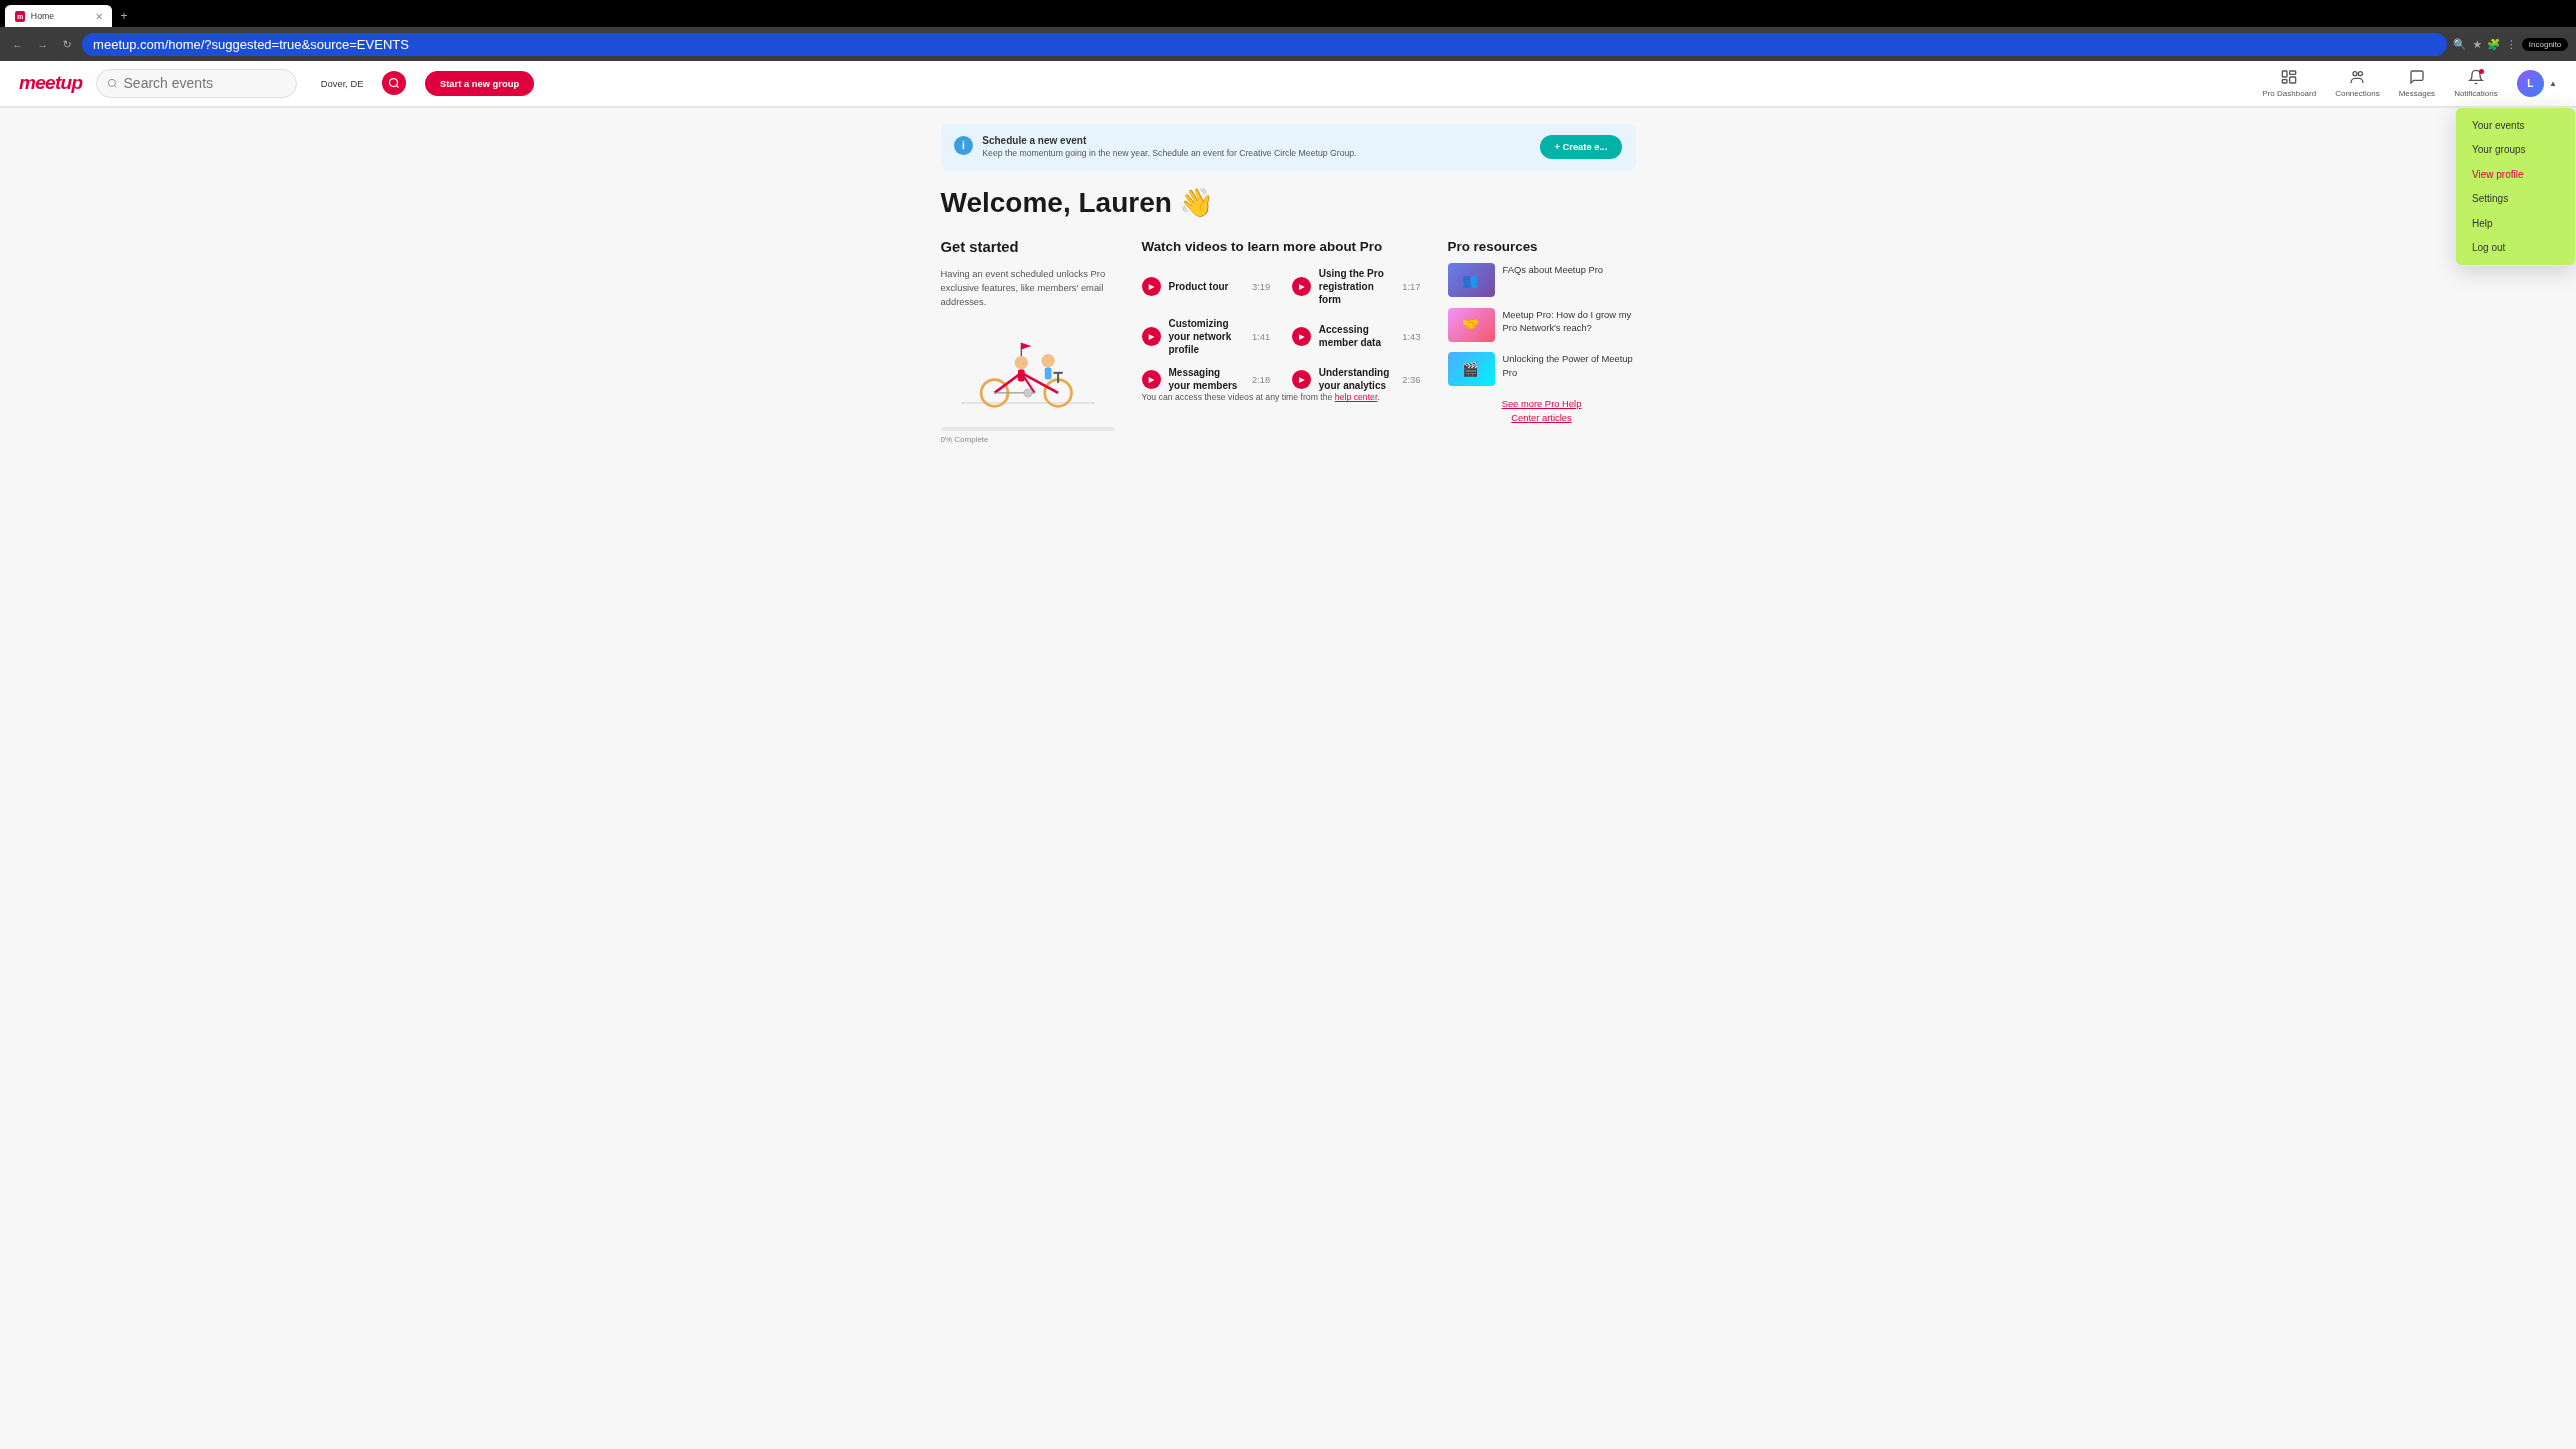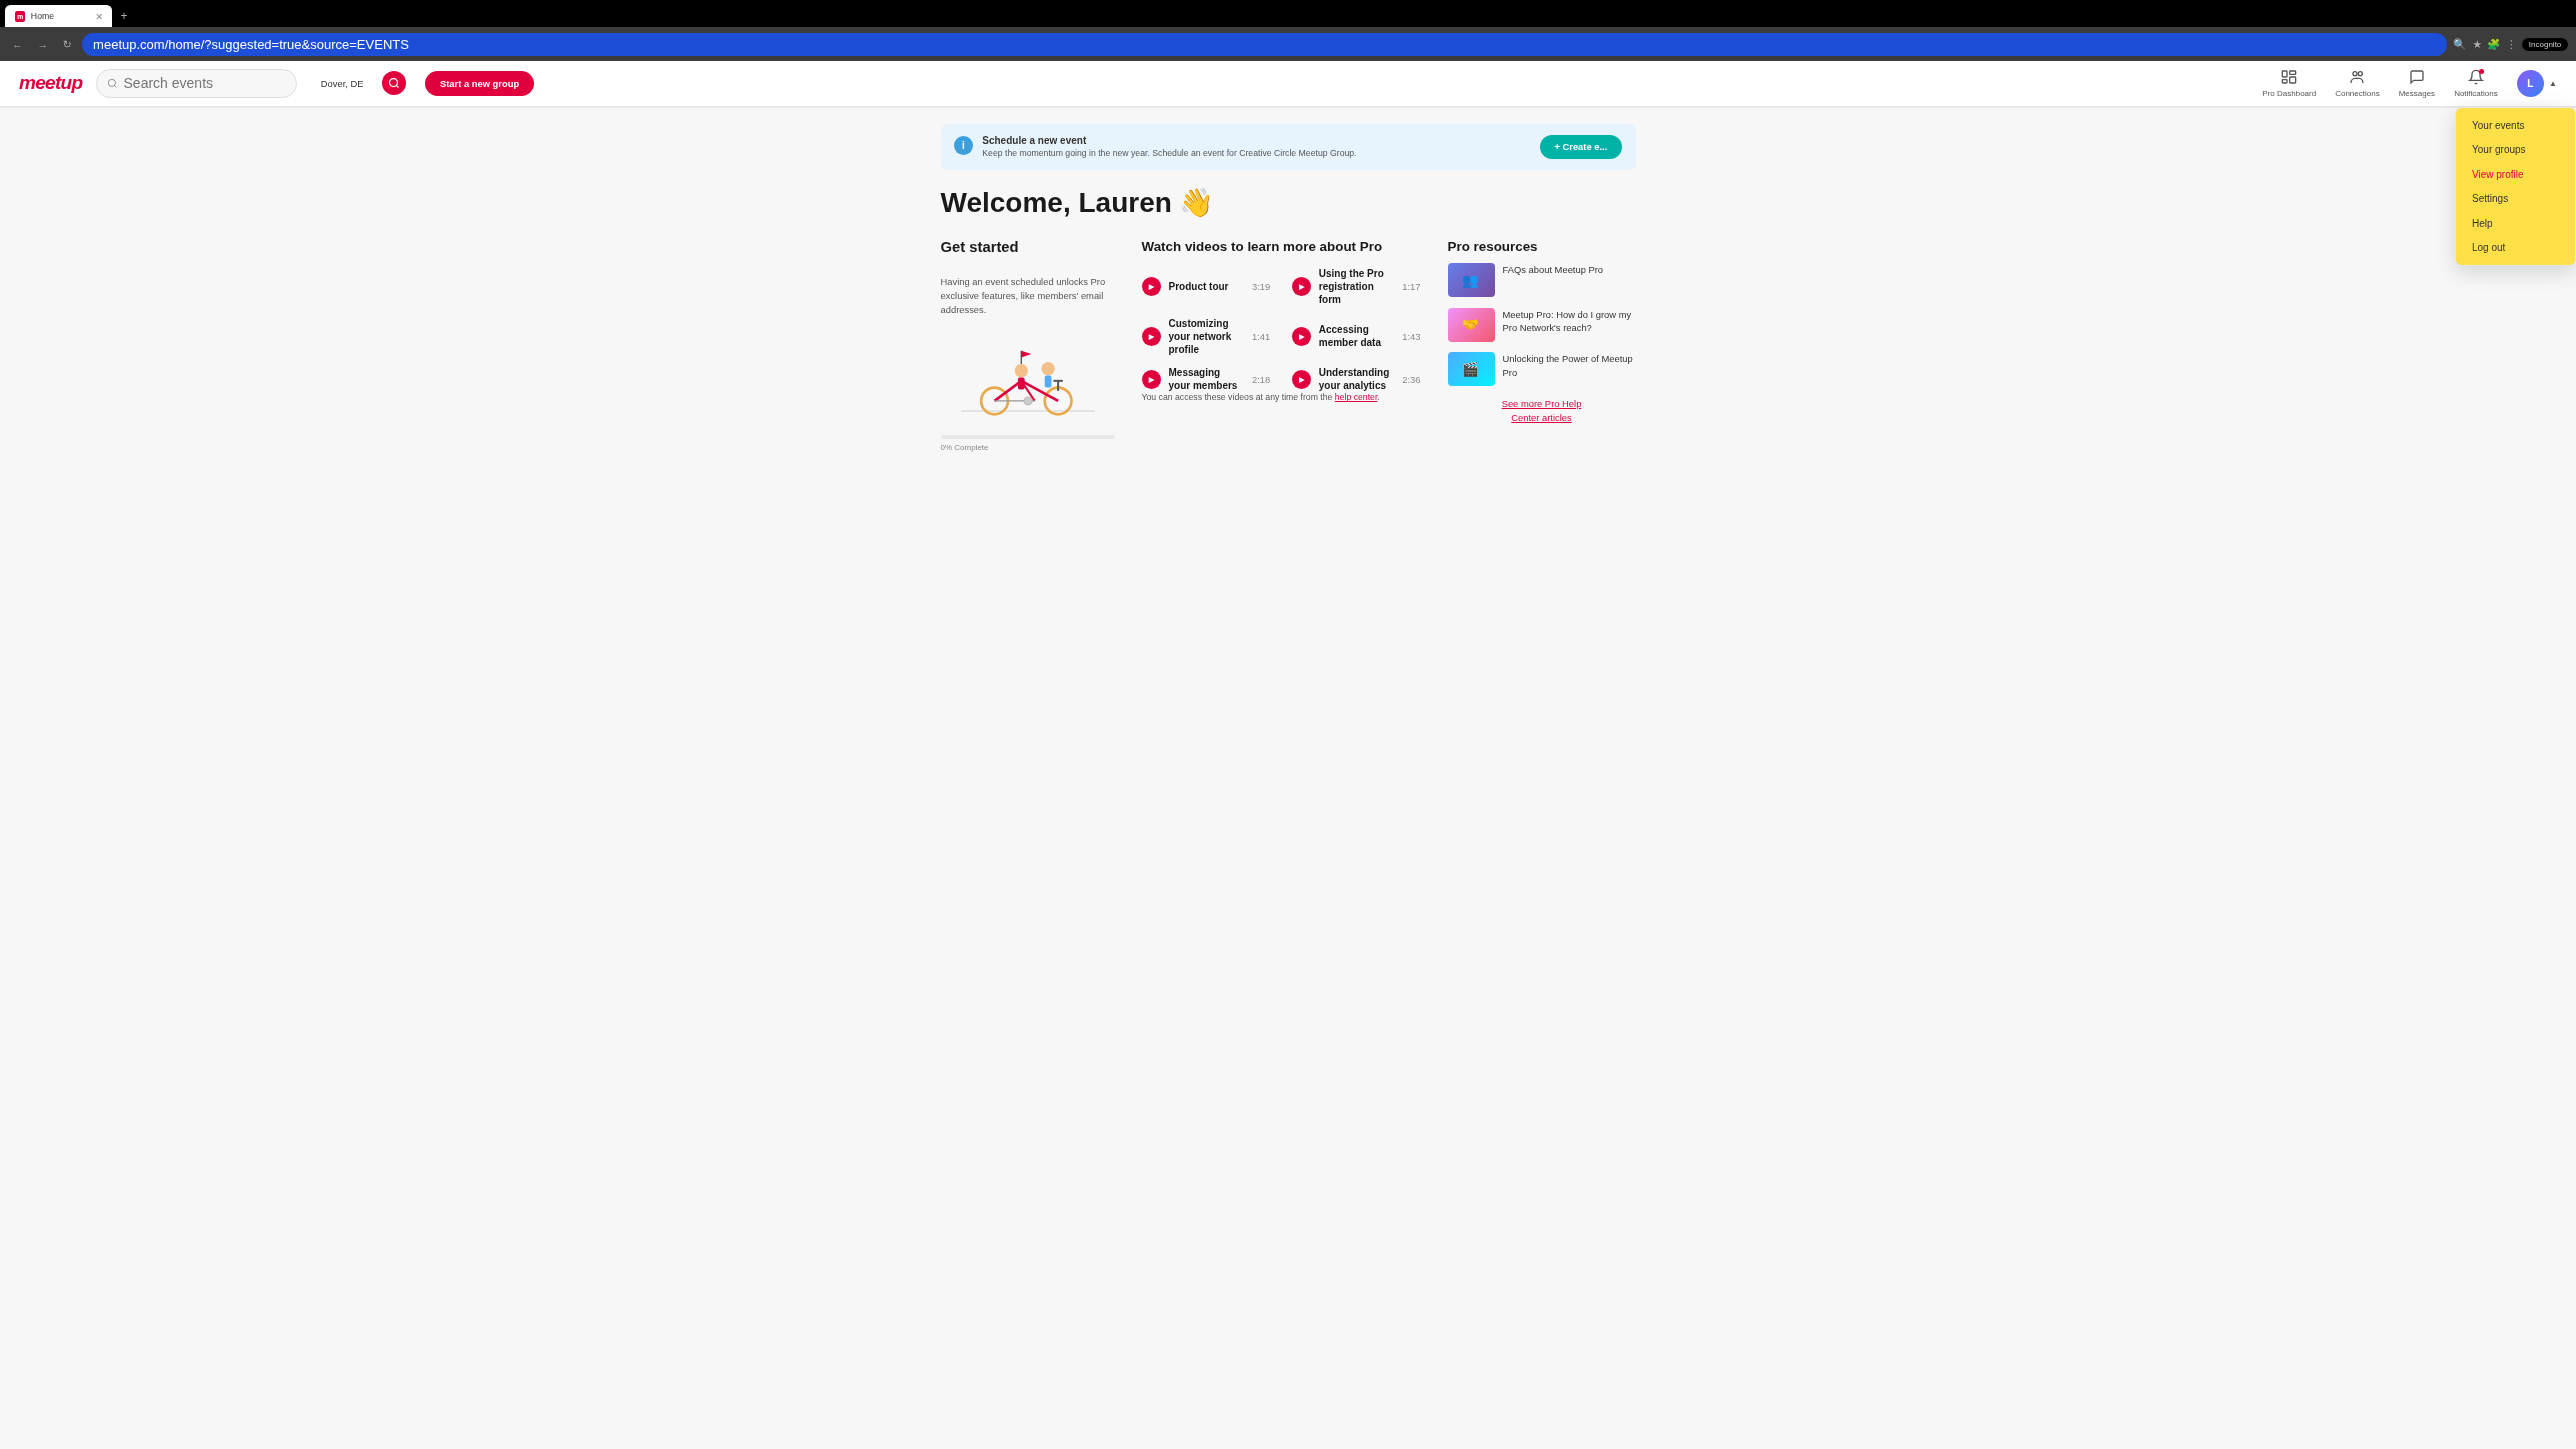--- a/index.html
+++ b/index.html
@@ -30,42 +30,42 @@
     .start-group-btn { background: #e0003d; color: white; border: none; border-radius: 16px; padding: 6.7px 14.8px; font-size: 9.4px; font-weight: 600; cursor: pointer; margin-left: 5.4px; }
     .header-nav { display: flex; align-items: center; gap: 19px; margin-left: auto; }
     .nav-item { display: flex; flex-direction: column; align-items: center; cursor: pointer; gap: 2.7px; position: relative; }
     .nav-item-label { font-size: 8px; color: #555; }
     .nav-icon { position: relative; }
     .notif-dot { position: absolute; top: 0; right: 0; width: 5.4px; height: 5.4px; background: #e0003d; border-radius: 50%; }
     .avatar { width: 27px; height: 27px; border-radius: 50%; background: linear-gradient(135deg, #8b5cf6, #3b82f6); display: flex; align-items: center; justify-content: center; color: white; font-size: 10px; font-weight: bold; overflow: hidden; }
     .avatar-arrow { font-size: 8px; color: #555; margin-left: 2.7px; }
 
     
-    .dropdown-menu { position: absolute; right: 0; top: 46px; background: #fde047; border: 0.7px solid #e8e8e8; border-radius: 6.7px; box-shadow: 0 5.4px 21.5px rgba(0,0,0,0.15); z-index: 100; min-width: 121px; padding: 5.4px 0; }
+    .dropdown-menu { position: absolute; right: 0; top: 46px; background: #bef264; border: 0.7px solid #e8e8e8; border-radius: 6.7px; box-shadow: 0 5.4px 21.5px rgba(0,0,0,0.15); z-index: 100; min-width: 121px; padding: 5.4px 0; }
     .dropdown-item { padding: 6.7px 16px; font-size: 10px; cursor: pointer; color: #333; }
     .dropdown-item.highlighted { color: #e0003d; font-weight: 500; }
 
     
     .alert-banner { display: flex; align-items: flex-start; gap: 9.4px; background: #e8f4fd; border-radius: 6.7px; padding: 10.7px 13.4px; margin-bottom: 16px; position: relative; }
     .alert-icon { width: 19px; height: 19px; background: #3b9edd; border-radius: 50%; display: flex; align-items: center; justify-content: center; color: white; font-size: 10px; font-weight: bold; flex-shrink: 0; margin-top: 1.3px; }
     .alert-text h4 { font-size: 10px; font-weight: 600; color: #333; margin-bottom: 2.7px; }
     .alert-text p { font-size: 8.7px; color: #555; }
     .create-event-btn { margin-left: auto; background: #00b3a6; color: white; border: none; border-radius: 16px; padding: 6.7px 14.8px; font-size: 9.4px; font-weight: 600; cursor: pointer; white-space: nowrap; align-self: center; }
 
     
     .welcome-heading { font-size: 28px; font-weight: 800; color: #1a1a1a; margin-bottom: 20px; }
 
     
     .main-layout { display: flex; gap: 27px; }
     .left-col { width: 174px; flex-shrink: 0; }
     .center-col { flex: 1; }
     .right-col { width: 188px; flex-shrink: 0; }
 
     
-    .section-title { font-size: 14.8px; font-weight: 700; color: #1a1a1a; margin-bottom: 20px; }
+    .section-title { font-size: 14.8px; font-weight: 700; color: #1a1a1a; margin-bottom: 12px; }
     .get-started-desc { font-size: 9.4px; color: #555; line-height: 1.5; margin-bottom: 13.4px; }
     .bike-illustration { width: 148px; height: 94px; margin: 0 auto; display: flex; align-items: center; justify-content: center; }
     .progress-bar-container { margin-top: 10.7px; }
     .progress-bar-track { background: #e8e8e8; border-radius: 2.7px; height: 4px; width: 100%; }
     .progress-bar-fill { background: #e0003d; border-radius: 2.7px; height: 4px; width: 0%; }
     .progress-label { font-size: 8px; color: #888; margin-top: 4px; }
 
     
     .videos-title { font-size: 13.4px; font-weight: 700; color: #1a1a1a; margin-bottom: 13.4px; }
     .videos-grid { display: grid; grid-template-columns: 1fr 1fr; gap: 10.7px 21.5px; }

